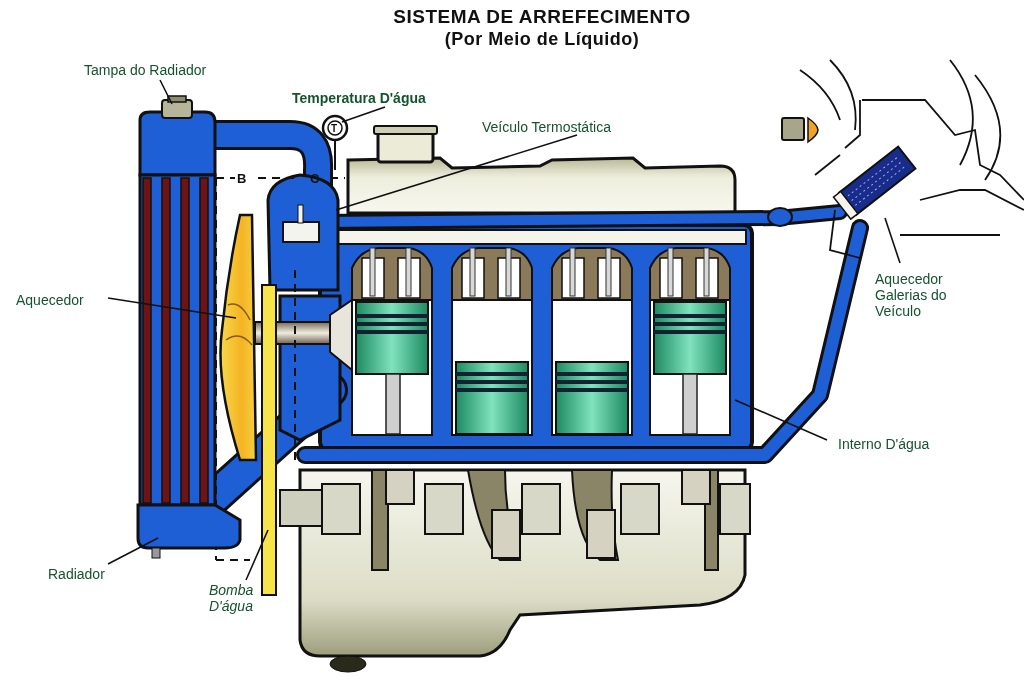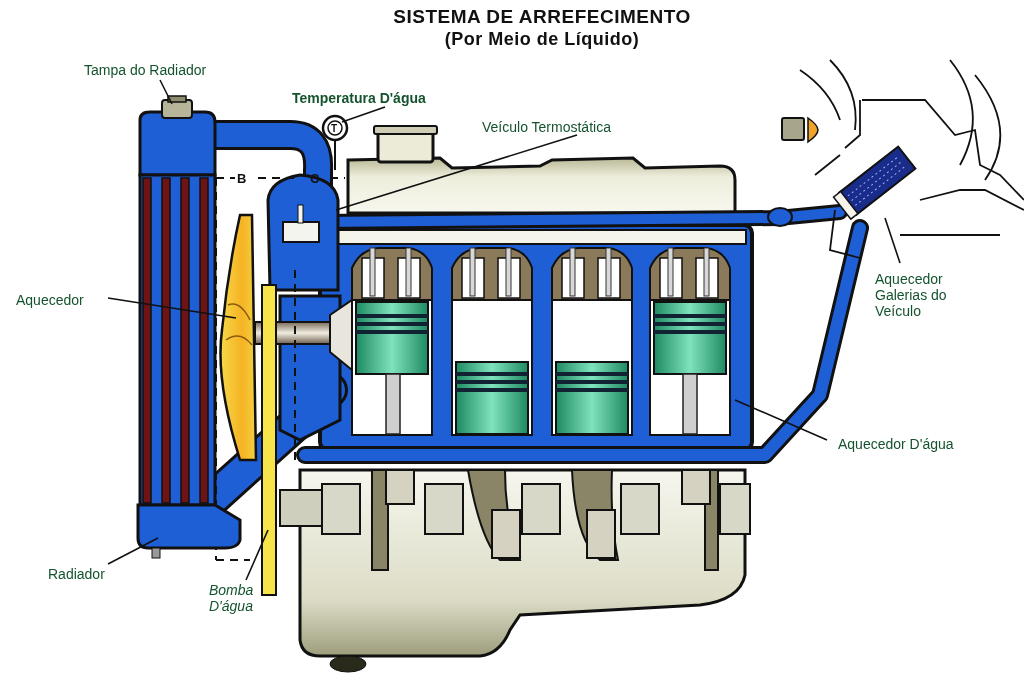--- a/index.html
+++ b/index.html
@@ -242,18 +242,18 @@
 
 <div class="lbl" style="left:84px; top:62px;">Tampa do Radiador</div>
 <div class="lbl" style="left:292px; top:90px;font-weight:bold;">Temperatura D'água</div>
 <div class="lbl" style="left:482px; top:119px;">Veículo Termostática</div>
 <div class="lbl" style="left:16px; top:292px;">Aquecedor</div>
 <div class="lbl" style="left:875px; top:271px;">
   <div>Aquecedor</div>
   <div>Galerias do</div>
   <div>Veículo</div>
 </div>
-<div class="lbl" style="left:838px; top:436px;">Aquecedor D'água</div>
+<div class="lbl" style="left:838px; top:436px;">Interno D'água</div>
 <div class="lbl" style="left:48px; top:566px;text-align:center;">Radiador</div>
 <div class="lbl" style="left:209px; top:582px;font-style:italic;">
   <div>Bomba</div>
   <div>D'água</div>
 </div>
 
 </body></html>

